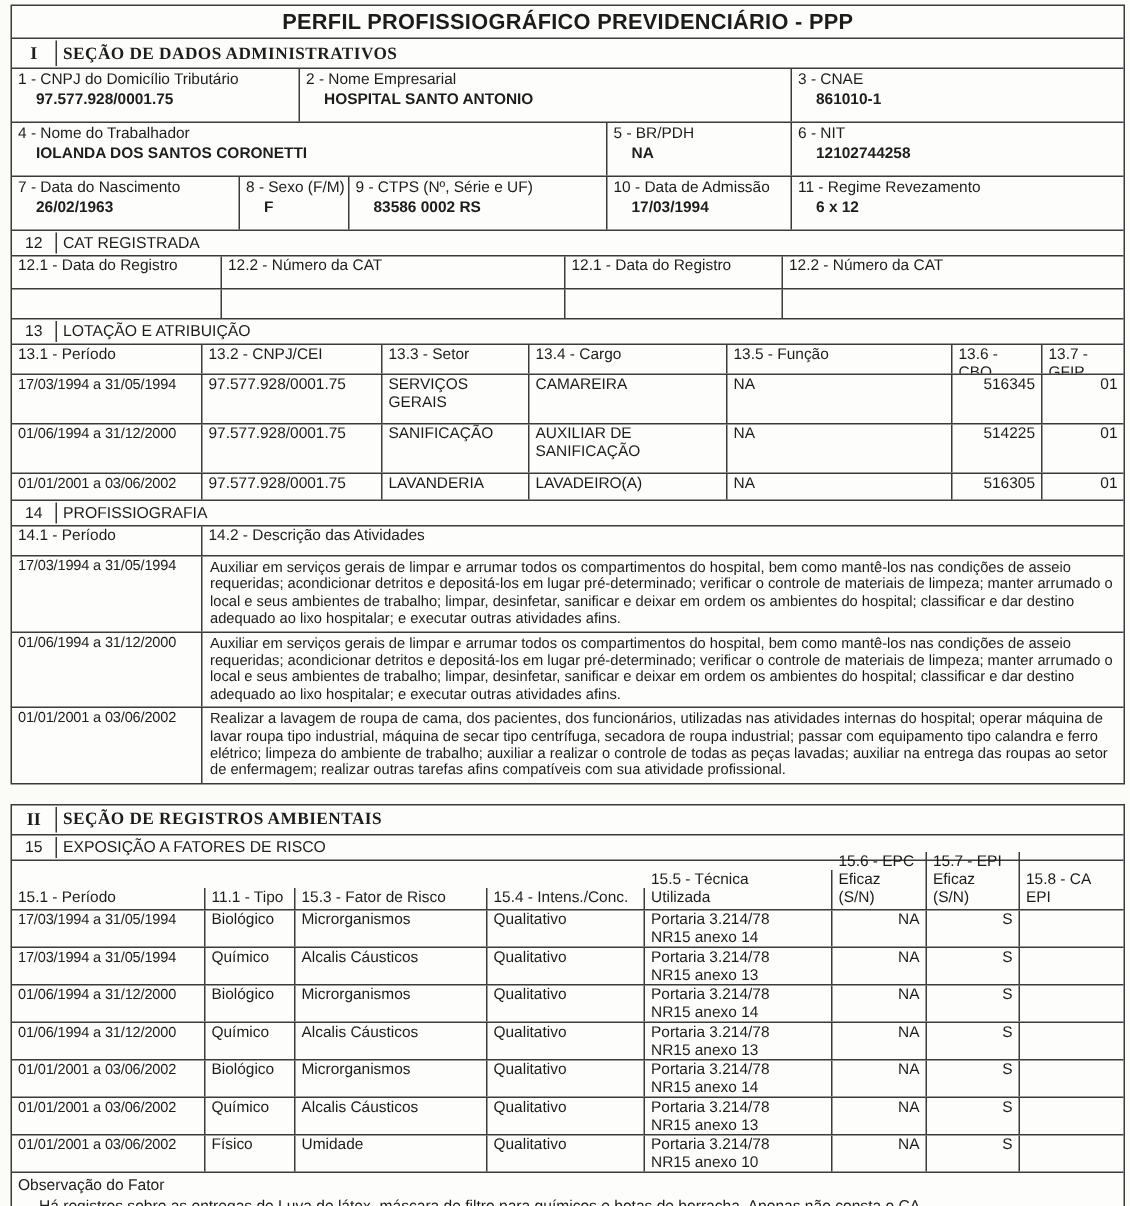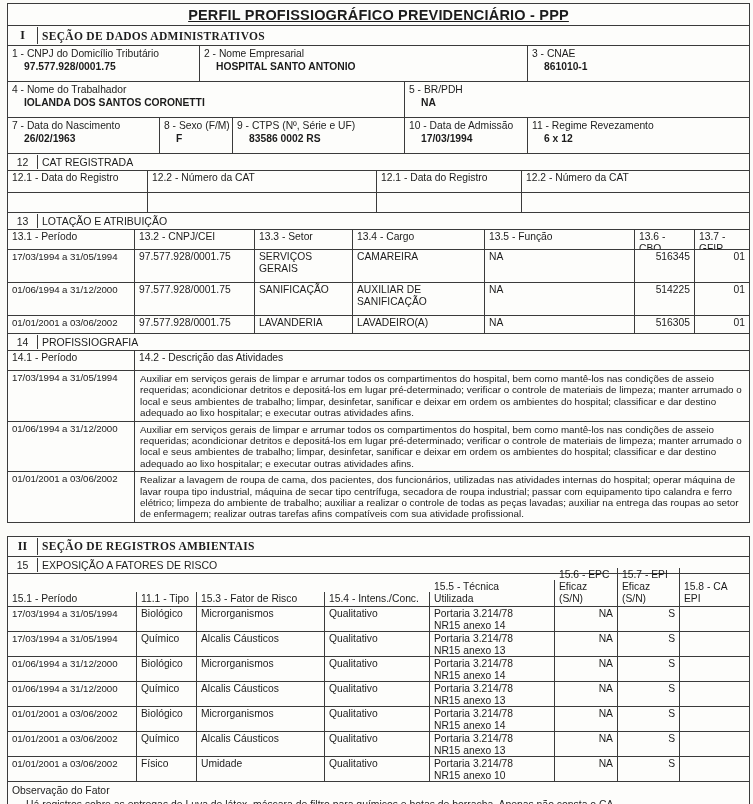--- a/index.html
+++ b/index.html
@@ -17,21 +17,21 @@
     background: #fdfdfb;
   }
   .doc1 { margin-top: 3px; }
   .doc2 { margin-top: 13px; }
   .row { display: flex; border-bottom: 1px solid #3b3b3b; align-items: stretch; }
   .row:last-child { border-bottom: none; }
   .cell { border-right: 1px solid #3b3b3b; padding: 1px 4px; overflow: hidden; }
   .cell.last, .cell:last-child { border-right: none; flex: 1; }
 
   .title-row { height: 22px; justify-content: center; align-items: center; }
-  .title-row .t { font-weight: bold; font-size: 14.5px; letter-spacing: 0.2px; text-decoration: underline; }
+  .title-row .t { font-weight: bold; font-size: 14.5px; letter-spacing: 0.2px; }
 
   .sec-head { height: 20px; align-items: center; }
   .sec-head .sec-num { width: 30px; flex: none; text-align: center; font-weight: bold;
     font-family: "Liberation Serif", serif; font-size: 12px; }
   .sec-head .sec-title { font-family: "Liberation Serif", serif; font-weight: bold;
     font-size: 11.5px; letter-spacing: 0.3px; }
 
   .sub-head { height: 17px; align-items: center; }
   .sub-head .sec-num { width: 30px; flex: none; text-align: center; font-size: 10.5px; }
   .sub-head .sub-title { font-size: 10.5px; }
@@ -104,20 +104,24 @@
 
   <div class="row f-row h37">
     <div class="cell field w-c2a">
       <div class="lbl">4 - Nome do Trabalhador</div>
       <div class="val">IOLANDA DOS SANTOS CORONETTI</div>
     </div>
     <div class="cell field w-c2b">
       <div class="lbl">5 - BR/PDH</div>
       <div class="val">NA</div>
     </div>
+    <div class="cell last field">
+      <div class="lbl">6 - NIT</div>
+      <div class="val">12102744258</div>
+    </div>
   </div>
 
   <div class="row f-row h37">
     <div class="cell field w-c3a">
       <div class="lbl">7 - Data do Nascimento</div>
       <div class="val">26/02/1963</div>
     </div>
     <div class="cell field w-c3b">
       <div class="lbl">8 - Sexo (F/M)</div>
       <div class="val">F</div>

